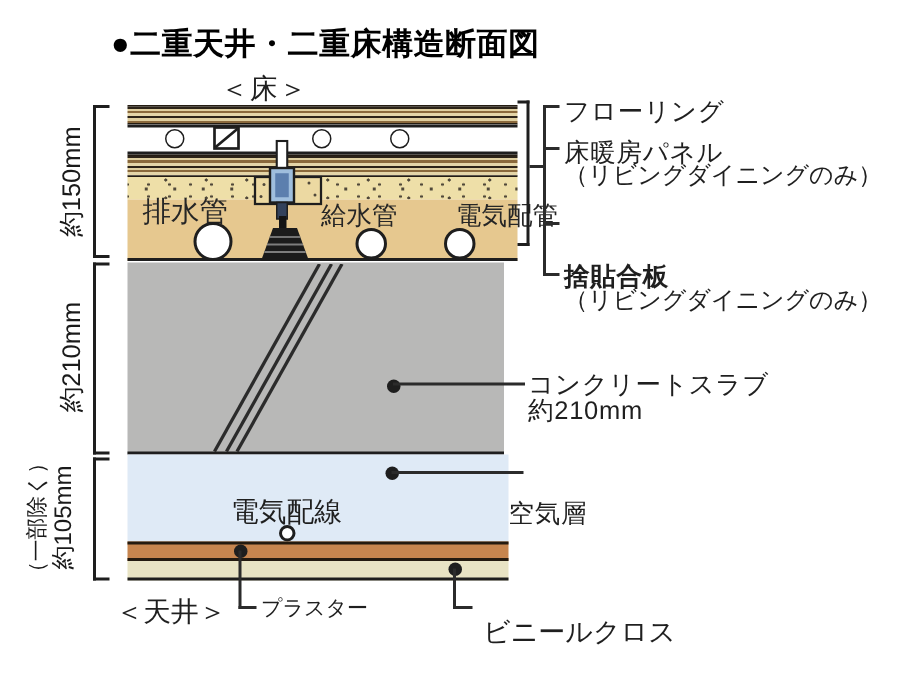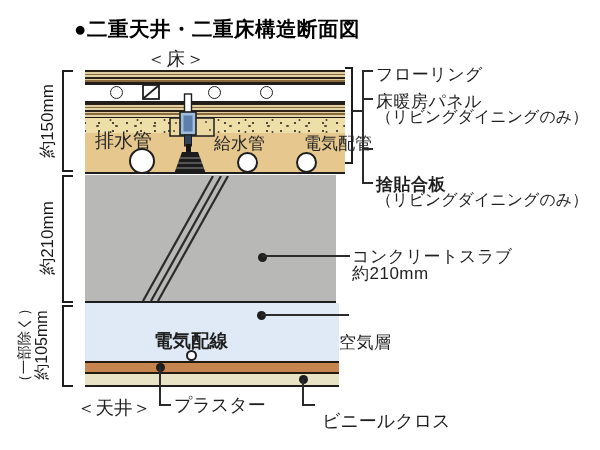--- a/index.html
+++ b/index.html
@@ -115,21 +115,21 @@
   </svg>
 
   <div class="abs slab"></div>
   <svg class="abs" style="left:85px;top:176px;" width="251" height="126">
     <line x1="58" y1="125" x2="128" y2="0" stroke="#2b2b2b" stroke-width="2.2"></line>
     <line x1="66" y1="125" x2="136" y2="0" stroke="#2b2b2b" stroke-width="2.2"></line>
     <line x1="73" y1="125" x2="143" y2="0" stroke="#2b2b2b" stroke-width="2.2"></line>
   </svg>
 
   <div class="abs air"></div>
-  <div class="txt" style="left:154px;top:328px;font-size:18.5px;font-weight:700;">電気配線</div>
+  <div class="txt" style="left:154px;top:328px;font-size:18.5px;font-weight:400;">電気配線</div>
   <div class="wire-circle"></div>
 
   <div class="abs plaster"></div>
   <div class="abs vinyl"></div>
 
   <div class="lbrk" style="top:70px;height:102px;"></div>
   <div class="lbrk" style="top:174.5px;height:128px;"></div>
   <div class="lbrk" style="top:304.5px;height:82px;"></div>
   <div class="dim" style="left:-3px;top:111px;width:100px;font-size:17px;">約150mm</div>
   <div class="dim" style="left:-3px;top:228px;width:100px;font-size:17px;">約210mm</div>
@@ -157,21 +157,21 @@
     <span style="display:block;">約210mm</span>
   </div>
 
   <div class="dot" style="left:256.5px;top:310.5px;"></div>
   <div class="line" style="left:261px;top:314px;width:88px;height:2px;"></div>
   <div class="txt lbl" style="left:339px;top:307px;margin-top:24px;">空気層</div>
 
   <div class="dot" style="left:155.5px;top:362.5px;"></div>
   <div class="line" style="left:159px;top:367px;width:2px;height:39px;"></div>
   <div class="line" style="left:159px;top:404px;width:12px;height:2px;"></div>
-  <div class="txt" style="left:174px;top:396px;font-size:18px;line-height:18.5px;font-weight:500;">
+  <div class="txt" style="left:174px;top:396px;font-size:14px;line-height:18.5px;font-weight:500;">
     <span style="display:block;">プラスター</span>
   </div>
 
   <div class="dot" style="left:298.5px;top:375px;"></div>
   <div class="line" style="left:302px;top:379px;width:2px;height:27px;"></div>
   <div class="line" style="left:302px;top:404px;width:13px;height:2px;"></div>
   <div class="txt" style="left:322px;top:396px;font-size:18px;font-weight:500;margin-top:13px;">ビニールクロス</div>
 
 </div>
 

